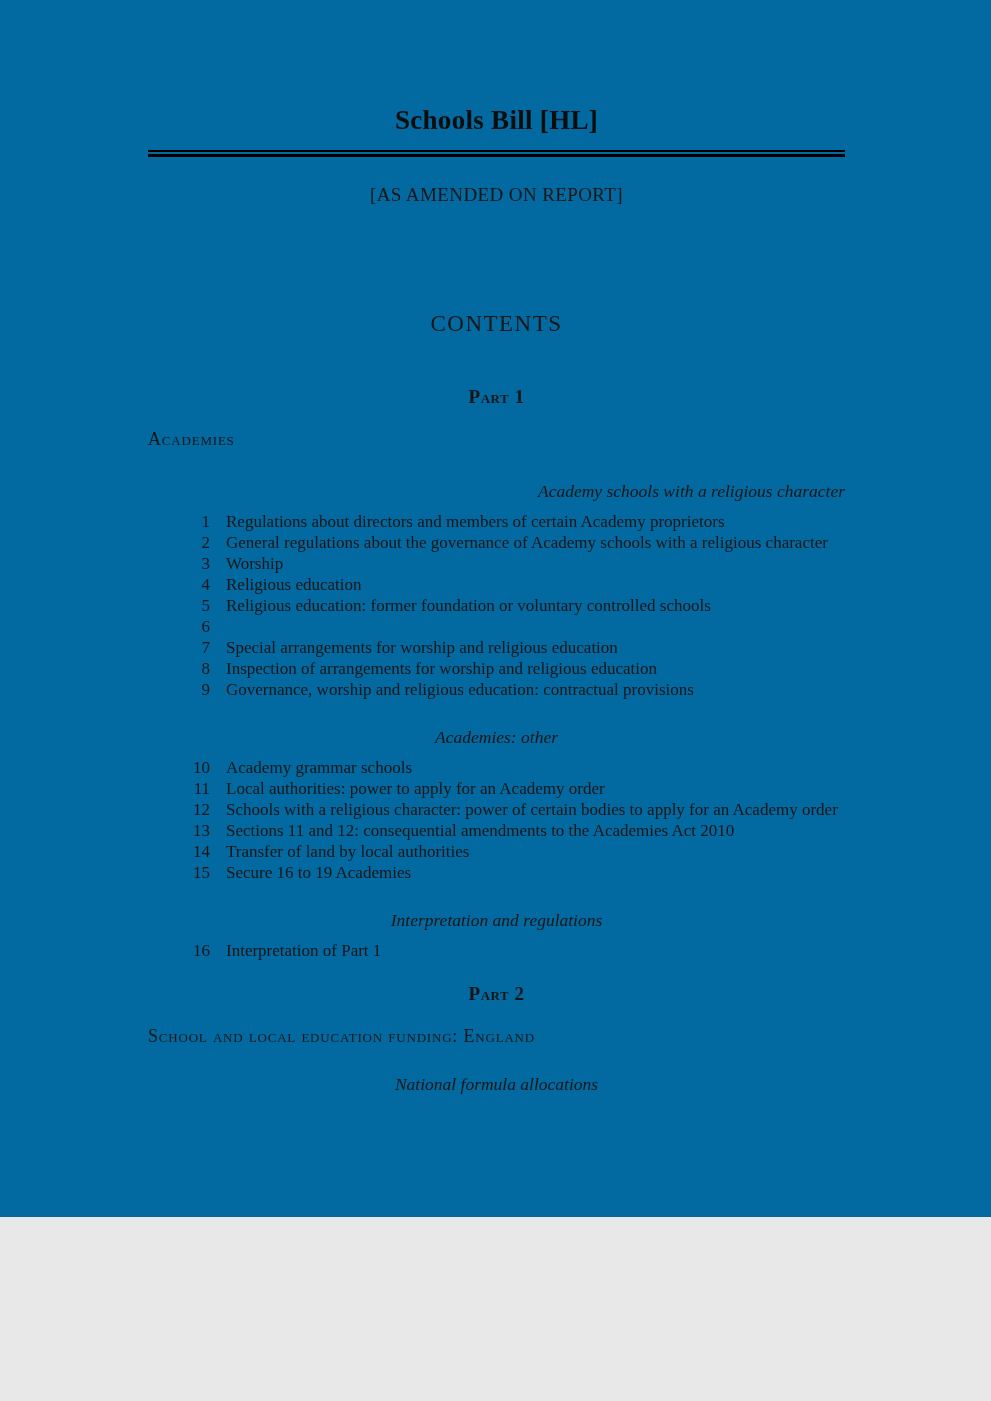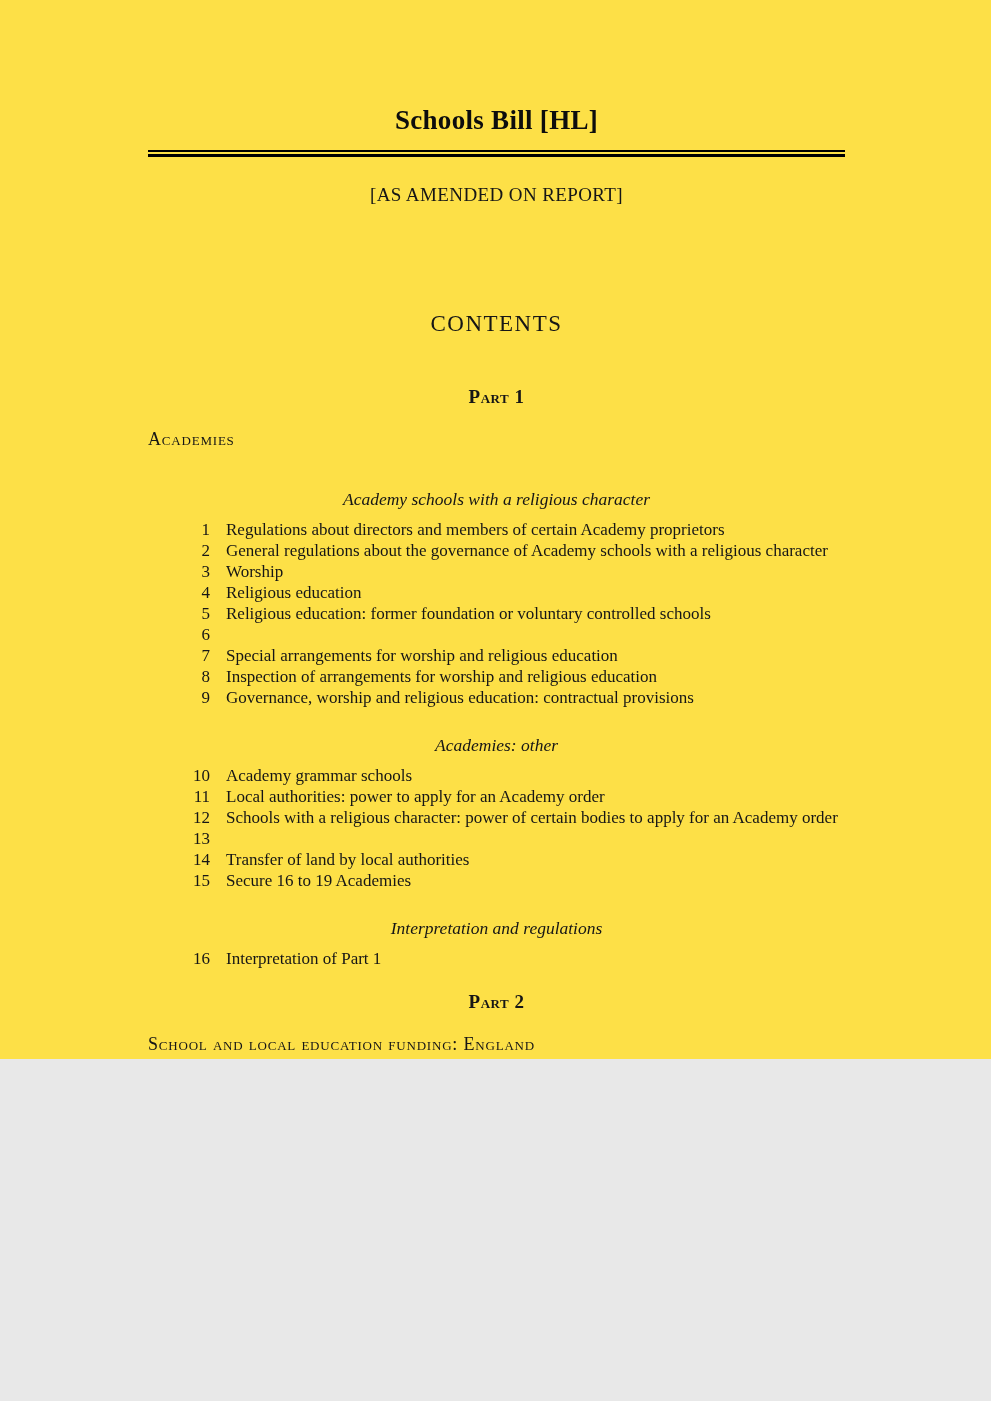--- a/index.html
+++ b/index.html
@@ -1,21 +1,21 @@
 <!DOCTYPE html>
 <html><head>
 <meta charset="utf-8">
 <style>
   html, body { margin: 0; padding: 0; background: #e8e8e8; }
   .page {
     position: relative;
     width: 991px;
-    height: 1059px;
+    height: 1217px;
     margin: 0 auto;
-    background: #fde047;
+    background: #0369a1;
     color: #161616;
     font-family: "Liberation Serif", "DejaVu Serif", serif;
     overflow: hidden;
   }
   .content {
     position: absolute;
     left: 148px;
     width: 697px;
     top: 0;
     padding-top: 103px;
@@ -66,21 +66,21 @@
     line-height: 22px;
     letter-spacing: 0.8px;
   }
   .section-heading {
     margin: 26px 0 9px 0;
     text-align: center;
     font-style: italic;
     font-size: 17.5px;
     line-height: 22px;
   }
-  .first-section .section-heading { margin-top: 38px; }
+  .first-section .section-heading { margin-top: 30px; text-align: right; }
   .item {
     display: flex;
     font-size: 17px;
     line-height: 21px;
   }
   .item .num {
     flex: none;
     width: 62px;
     text-align: right;
   }
@@ -163,20 +163,21 @@
         <div class="item">
           <span class="num">11</span>
           <span class="text">Local authorities: power to apply for an Academy order</span>
         </div>
         <div class="item">
           <span class="num">12</span>
           <span class="text">Schools with a religious character: power of certain bodies to apply for an Academy order</span>
         </div>
         <div class="item">
           <span class="num">13</span>
+          <span class="text">Sections 11 and 12: consequential amendments to the Academies Act 2010</span>
         </div>
         <div class="item">
           <span class="num">14</span>
           <span class="text">Transfer of land by local authorities</span>
         </div>
         <div class="item">
           <span class="num">15</span>
           <span class="text">Secure 16 to 19 Academies</span>
         </div>
       </div>

